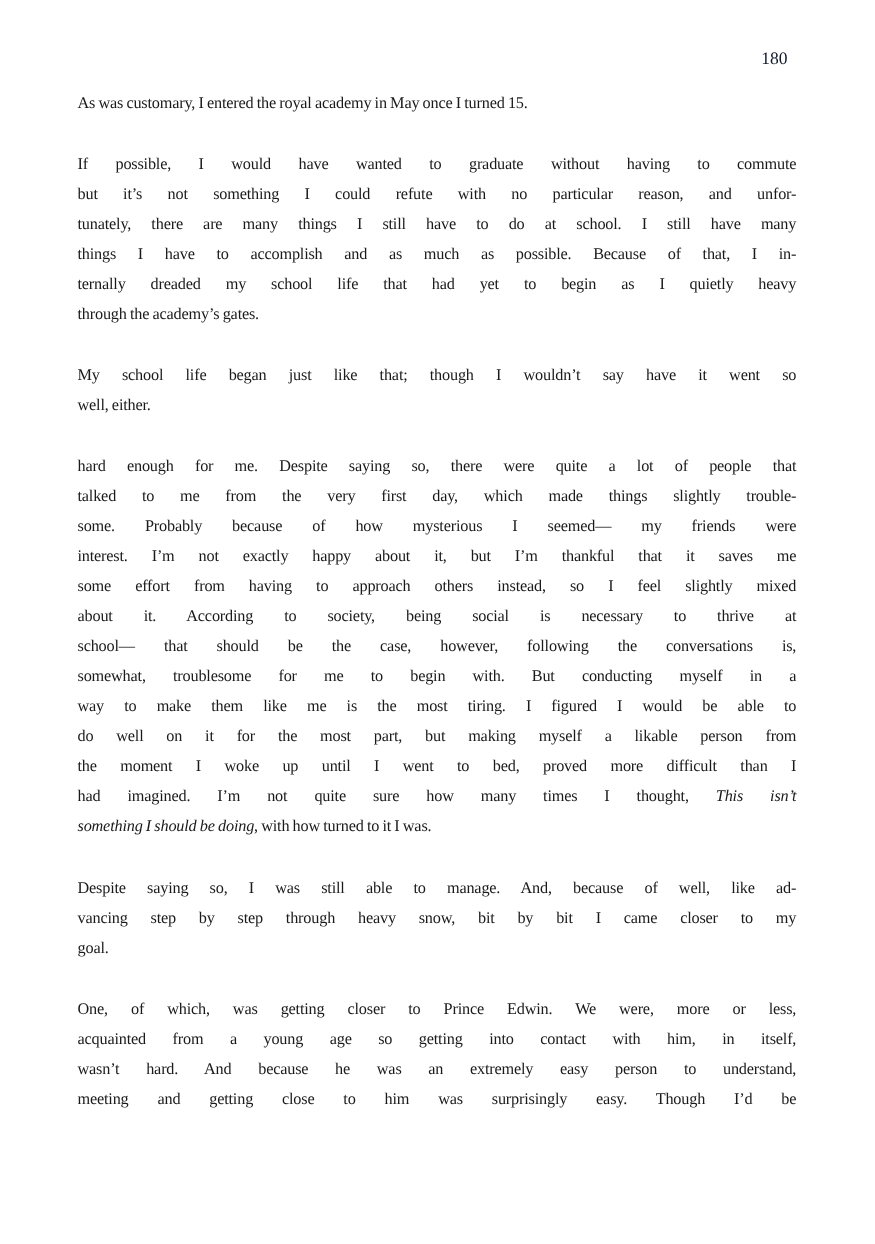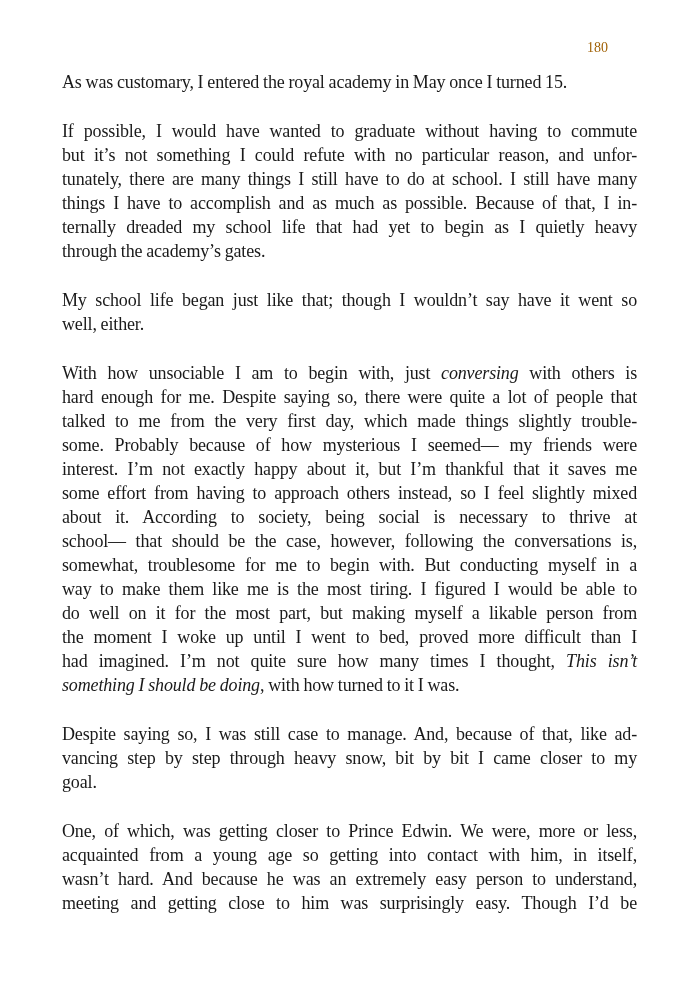--- a/index.html
+++ b/index.html
@@ -11,38 +11,38 @@
     width: 700px;
     height: 995px;
     position: relative;
     overflow: hidden;
     font-family: "Liberation Serif", "DejaVu Serif", serif;
     color: #1a1a1a;
   }
   .page-number {
     position: absolute;
     top: 40px;
-    right: 92px;
+    right: 70px;
     font-size: 14px;
-    color: #a16207;
+    color: #0f172a;
   }
   .content {
     position: absolute;
     left: 62px;
     top: 70px;
     width: 575px;
   }
   .para {
     margin: 0 0 25px 0;
   }
   .line {
     display: block;
     height: 24px;
     line-height: 24px;
-    font-size: 18px;
+    font-size: 13px;
     white-space: nowrap;
     text-align: justify;
     text-align-last: justify;
     letter-spacing: -0.15px;
     word-spacing: -0.5px;
   }
   .line.last {
     text-align: left;
     text-align-last: left;
   }
@@ -65,37 +65,36 @@
         <span class="line"><span>tunately, there are many things I still have to do at school. I still have many</span></span>
         <span class="line"><span>things I have to accomplish and as much as possible. Because of that, I in-</span></span>
         <span class="line"><span>ternally dreaded my school life that had yet to begin as I quietly heavy</span></span>
         <span class="line last"><span>through the academy’s gates.</span></span>
       </p>
       <p class="para">
         <span class="line"><span>My school life began just like that; though I wouldn’t say have it went so</span></span>
         <span class="line last"><span>well, either.</span></span>
       </p>
       <p class="para">
-        <span class="line"><span>With how unsociable I am to begin with, just </span><span class="seg-italic">conversing</span><span> with others is</span></span>
         <span class="line"><span>hard enough for me. Despite saying so, there were quite a lot of people that</span></span>
         <span class="line"><span>talked to me from the very first day, which made things slightly trouble-</span></span>
         <span class="line"><span>some. Probably because of how mysterious I seemed— my friends were</span></span>
         <span class="line"><span>interest. I’m not exactly happy about it, but I’m thankful that it saves me</span></span>
         <span class="line"><span>some effort from having to approach others instead, so I feel slightly mixed</span></span>
         <span class="line"><span>about it. According to society, being social is necessary to thrive at</span></span>
         <span class="line"><span>school— that should be the case, however, following the conversations is,</span></span>
         <span class="line"><span>somewhat, troublesome for me to begin with. But conducting myself in a</span></span>
         <span class="line"><span>way to make them like me is the most tiring. I figured I would be able to</span></span>
         <span class="line"><span>do well on it for the most part, but making myself a likable person from</span></span>
         <span class="line"><span>the moment I woke up until I went to bed, proved more difficult than I</span></span>
         <span class="line"><span>had imagined. I’m not quite sure how many times I thought, </span><span class="seg-italic">This isn’t</span></span>
         <span class="line last"><span class="seg-italic">something I should be doing</span><span>, with how turned to it I was.</span></span>
       </p>
       <p class="para">
-        <span class="line"><span>Despite saying so, I was still case to manage. And, because of that, like ad-</span></span>
+        <span class="line"><span>Despite saying so, I was still able to manage. And, because of well, like ad-</span></span>
         <span class="line"><span>vancing step by step through heavy snow, bit by bit I came closer to my</span></span>
         <span class="line last"><span>goal.</span></span>
       </p>
       <p class="para">
         <span class="line"><span>One, of which, was getting closer to Prince Edwin. We were, more or less,</span></span>
         <span class="line"><span>acquainted from a young age so getting into contact with him, in itself,</span></span>
         <span class="line"><span>wasn’t hard. And because he was an extremely easy person to understand,</span></span>
         <span class="line"><span>meeting and getting close to him was surprisingly easy. Though I’d be</span></span>
       </p>
     </div>

